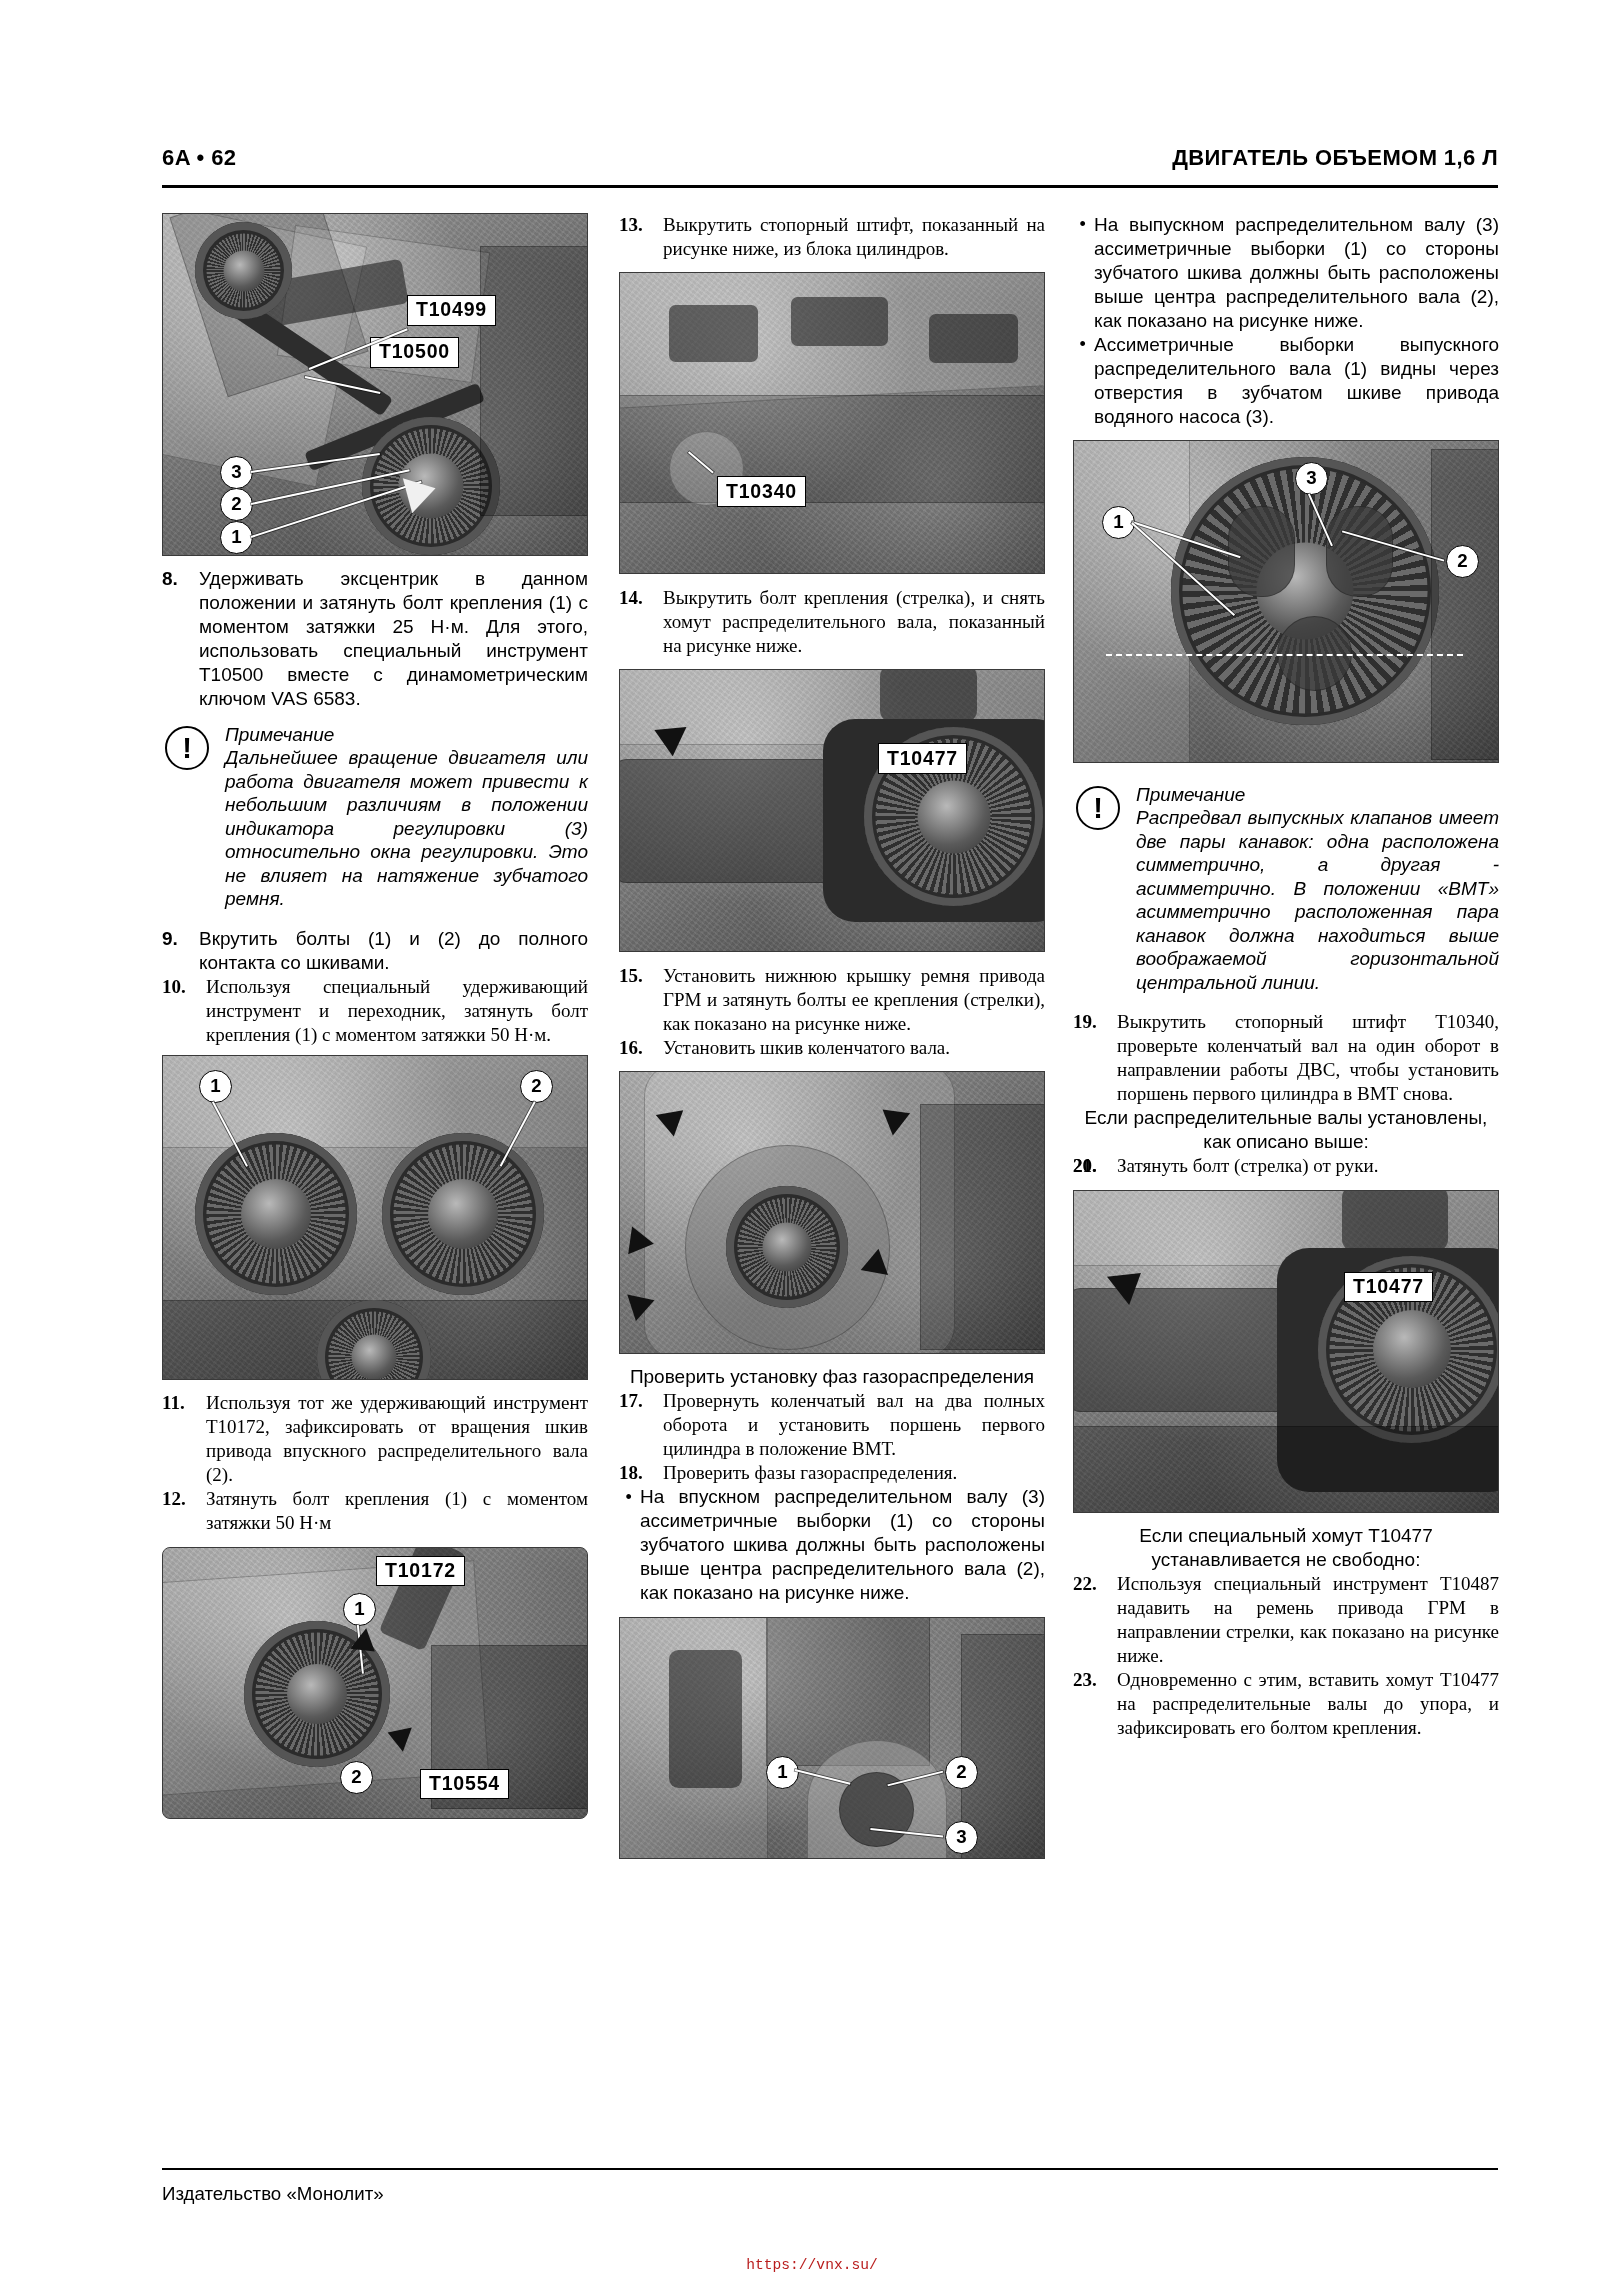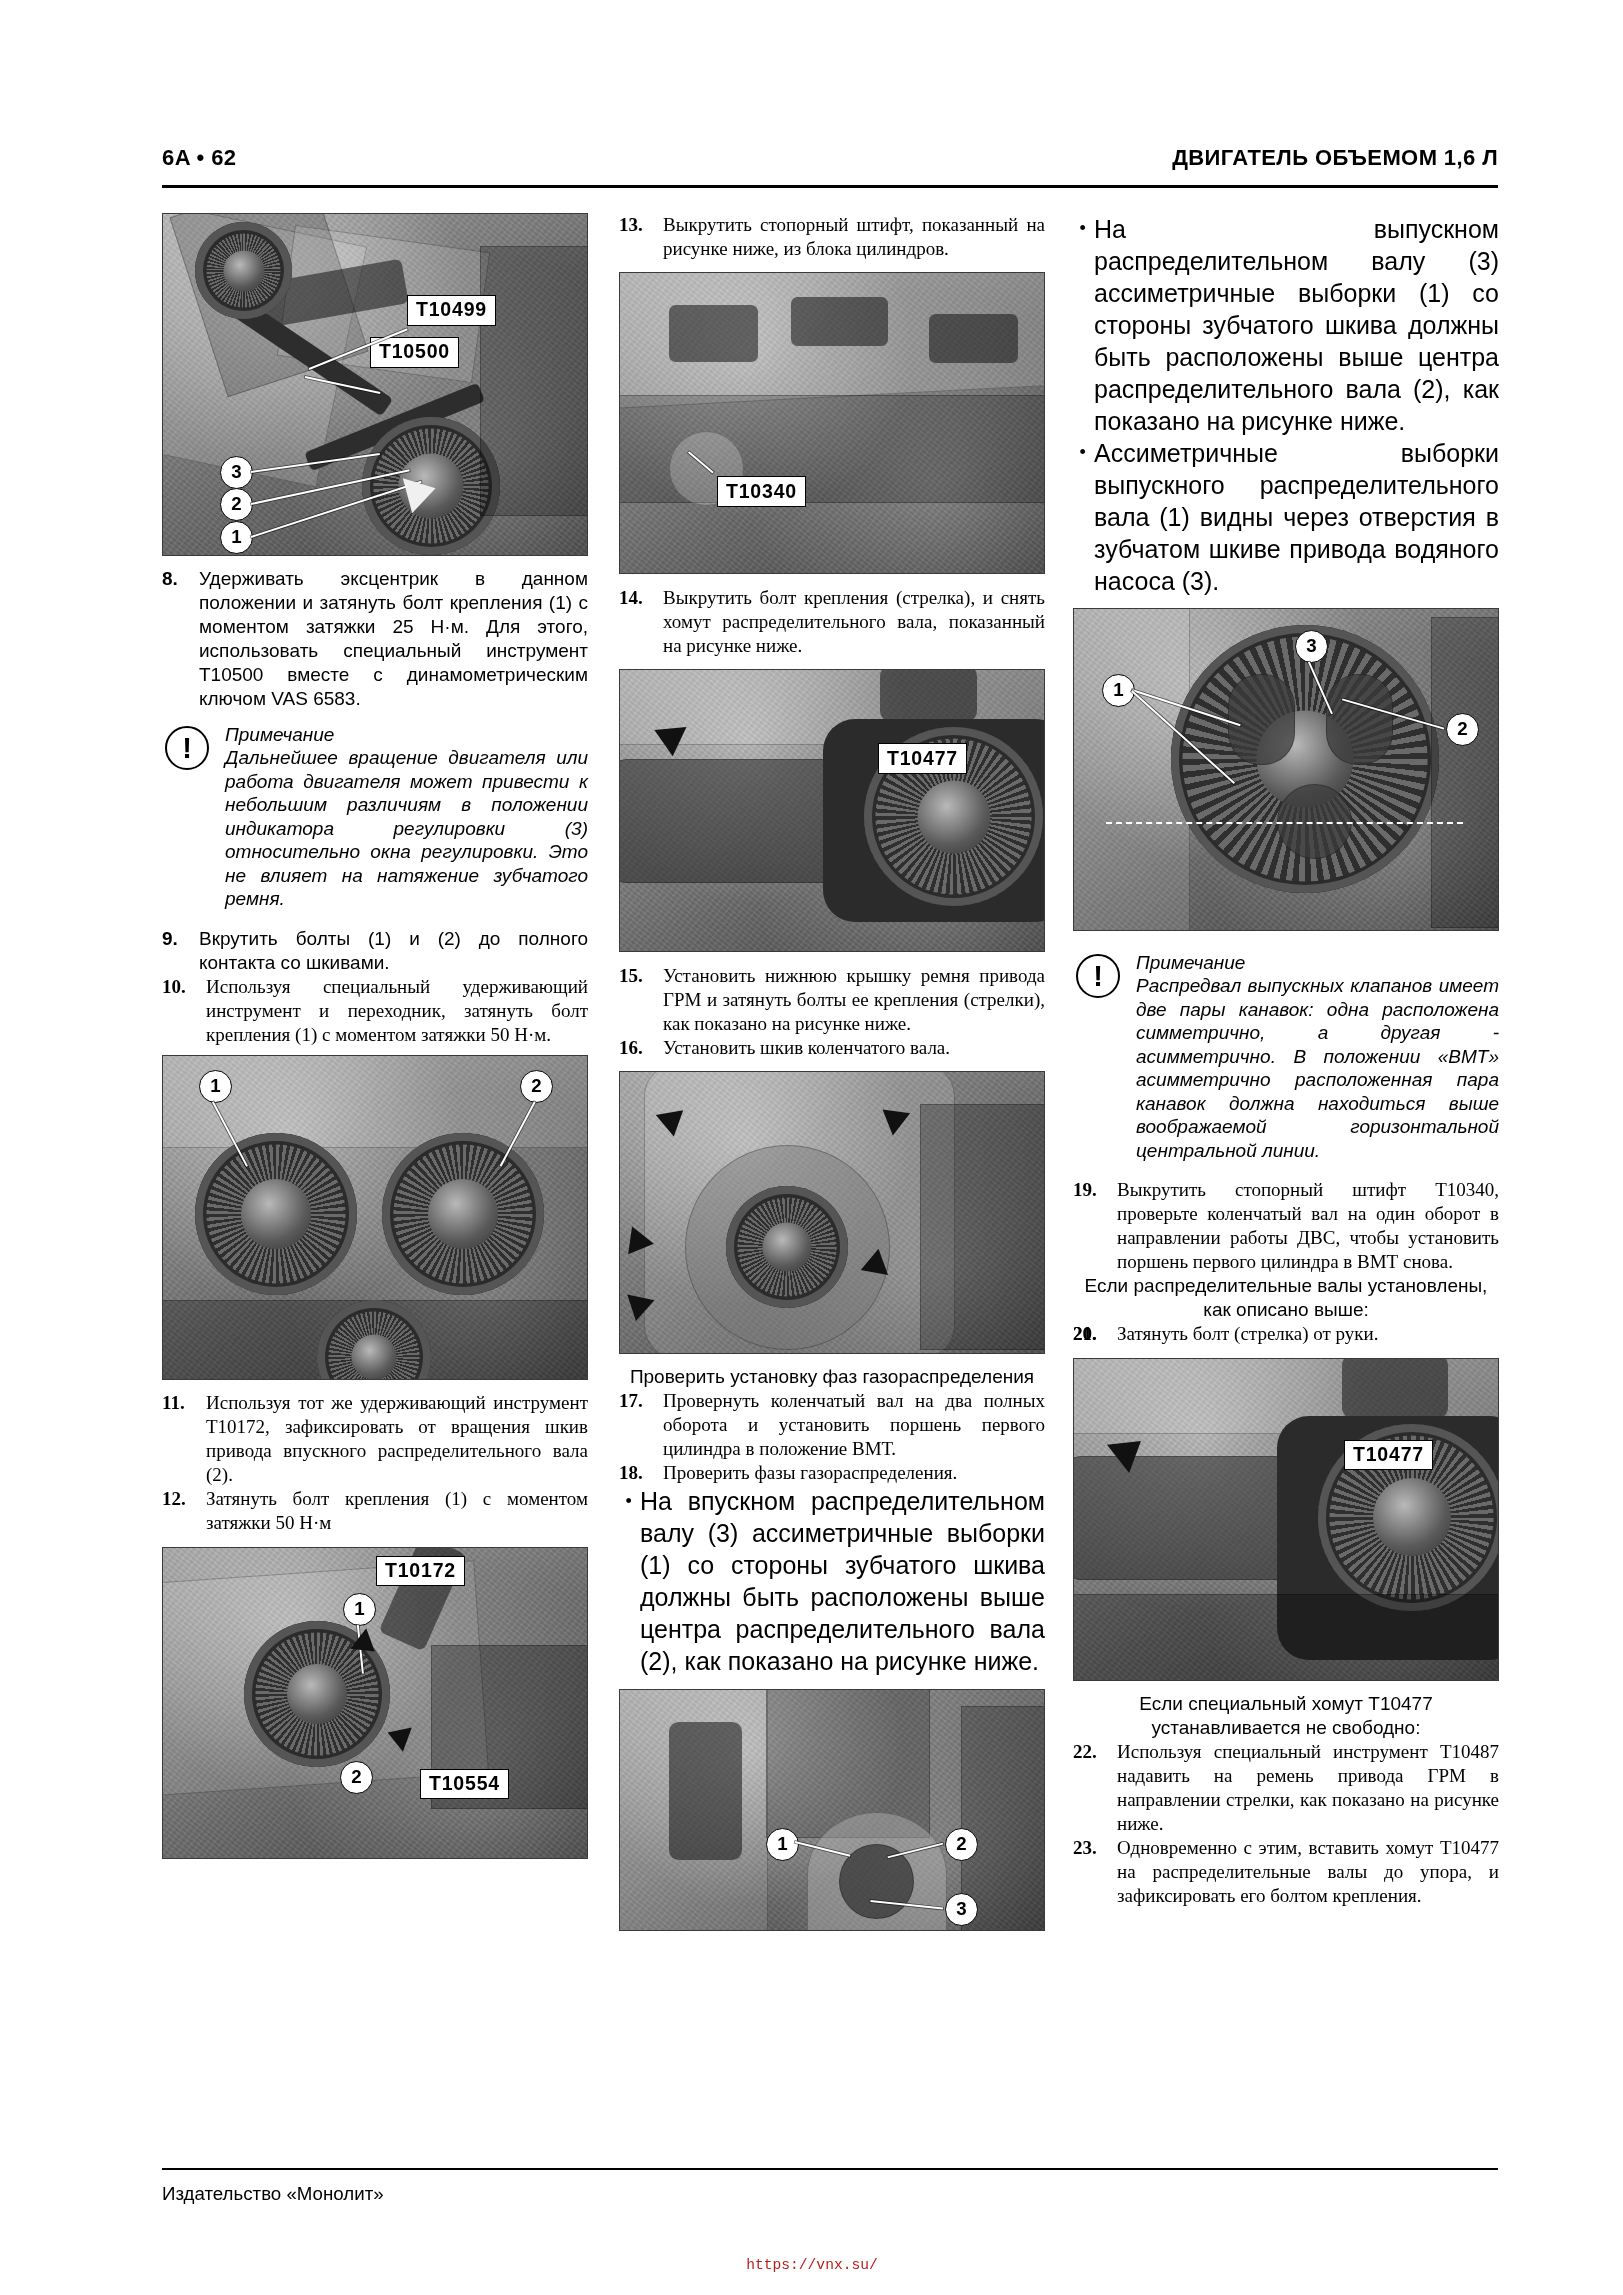--- a/index.html
+++ b/index.html
@@ -94,22 +94,22 @@
     padding-left: 37px;
   }
   .step .num {
     position: absolute;
     left: 0;
     top: 0;
     font-weight: bold;
   }
   .step.wide { padding-left: 44px; font-family: Liberation Serif, serif; }
   .bullet {
-    font-size: 25px;
-    line-height: 32px;
+    font-size: 19px;
+    line-height: 24px;
     text-align: justify;
     position: relative;
     padding-left: 21px;
   }
   .bullet:before {
     content: "\2022";
     position: absolute;
     left: 6.5px;
     top: -0.8px;
     font-size: 18px;
@@ -351,21 +351,21 @@
       <span class="num">11.</span>
       <span>Используя тот же удерживающий инструмент Т10172, зафиксировать от вращения шкив привода впускного распределительного вала (2).</span>
     </div>
     <div class="step wide">
       <span class="num">12.</span>
       <span>Затянуть болт крепления (1) с моментом затяжки 50 Н·м</span>
     </div>
 
     <div class="gap14"></div>
 
-    <div class="fig" style="height:312px;">
+    <div class="fig" style="height:272px;border-radius:8px;">
       <div class="grad"></div>
       <div class="noise"></div>
       <div class="shape" style="left:-24px;top:24px;width:341px;height:211px;background:rgba(255,255,255,0.10);transform:rotate(-4deg);"></div>
       <div class="dark" style="left:235px;top:-8px;width:49px;height:106px;transform:rotate(24deg);"></div>
       <div class="gear" style="left:81px;top:73px;width:146px;height:146px;">
         <div class="hub" style="width:60px;height:60px;"></div>
       </div>
       <div class="shape" style="left:268px;top:97px;width:162px;height:162px;background:rgba(0,0,0,0.28);"></div>
       <div class="tag" style="left:213px;top:8px;">T10172</div>
       <div class="tag" style="left:257px;top:221px;">T10554</div>

